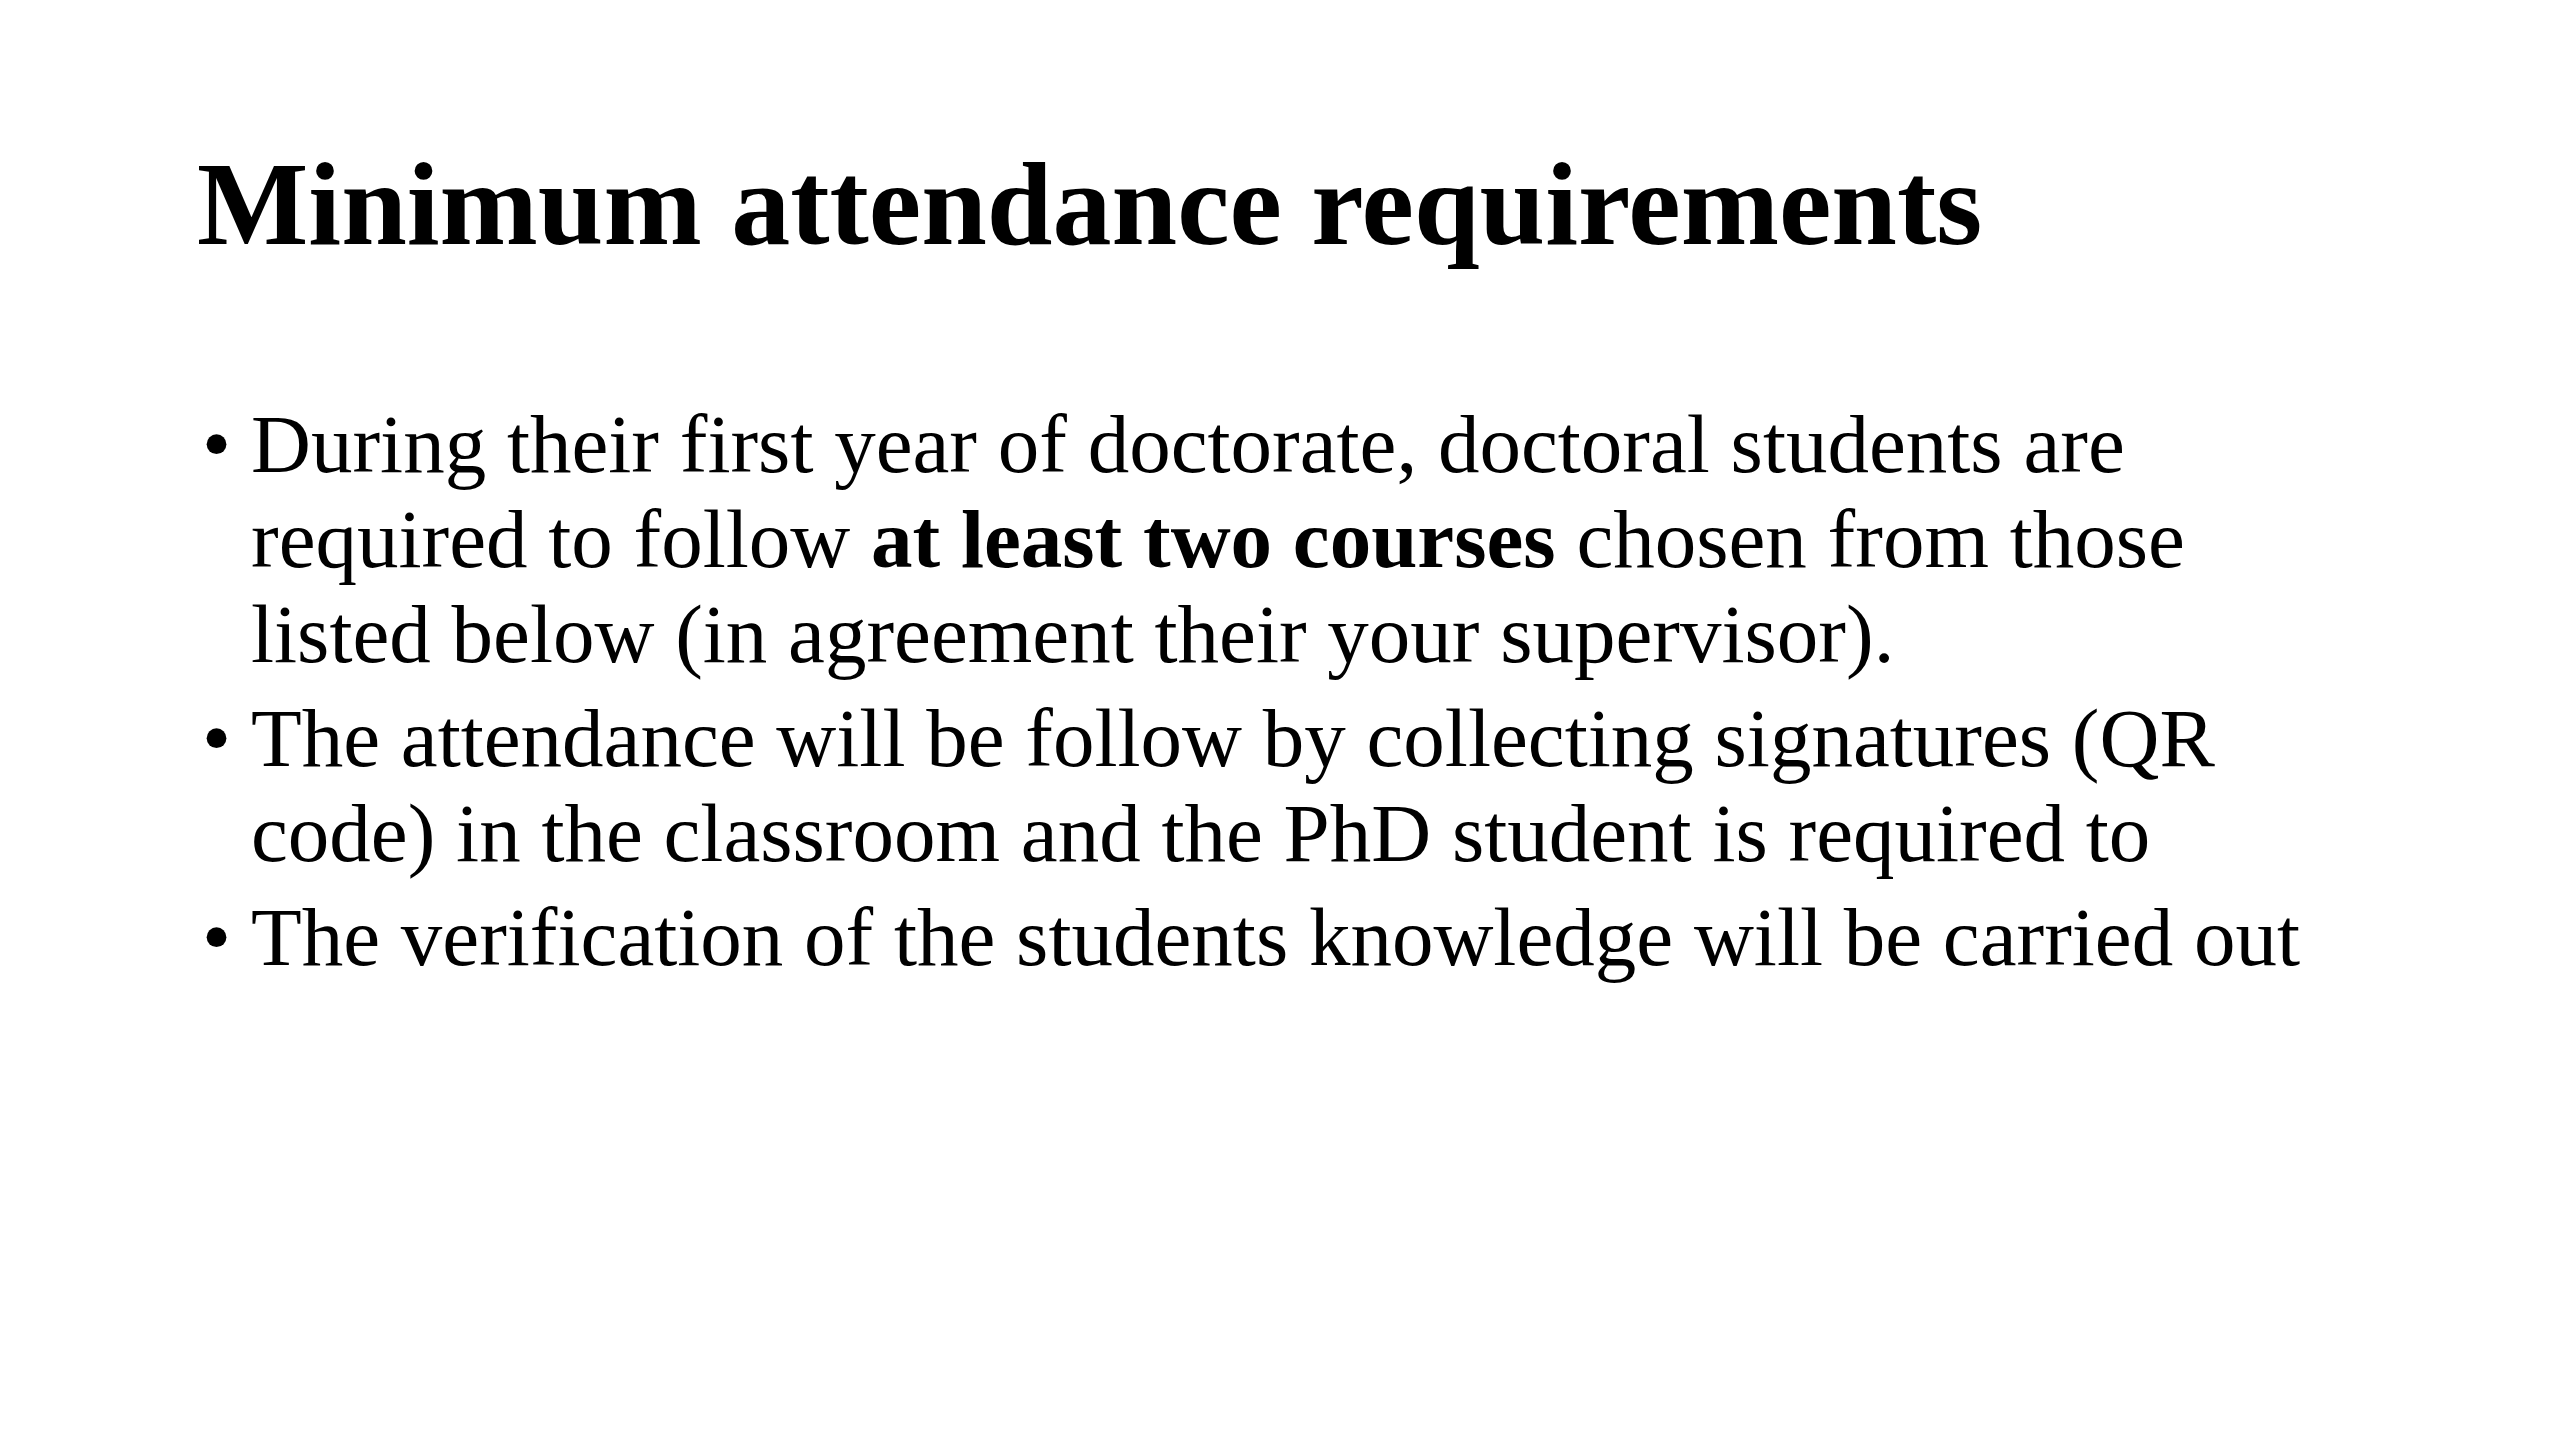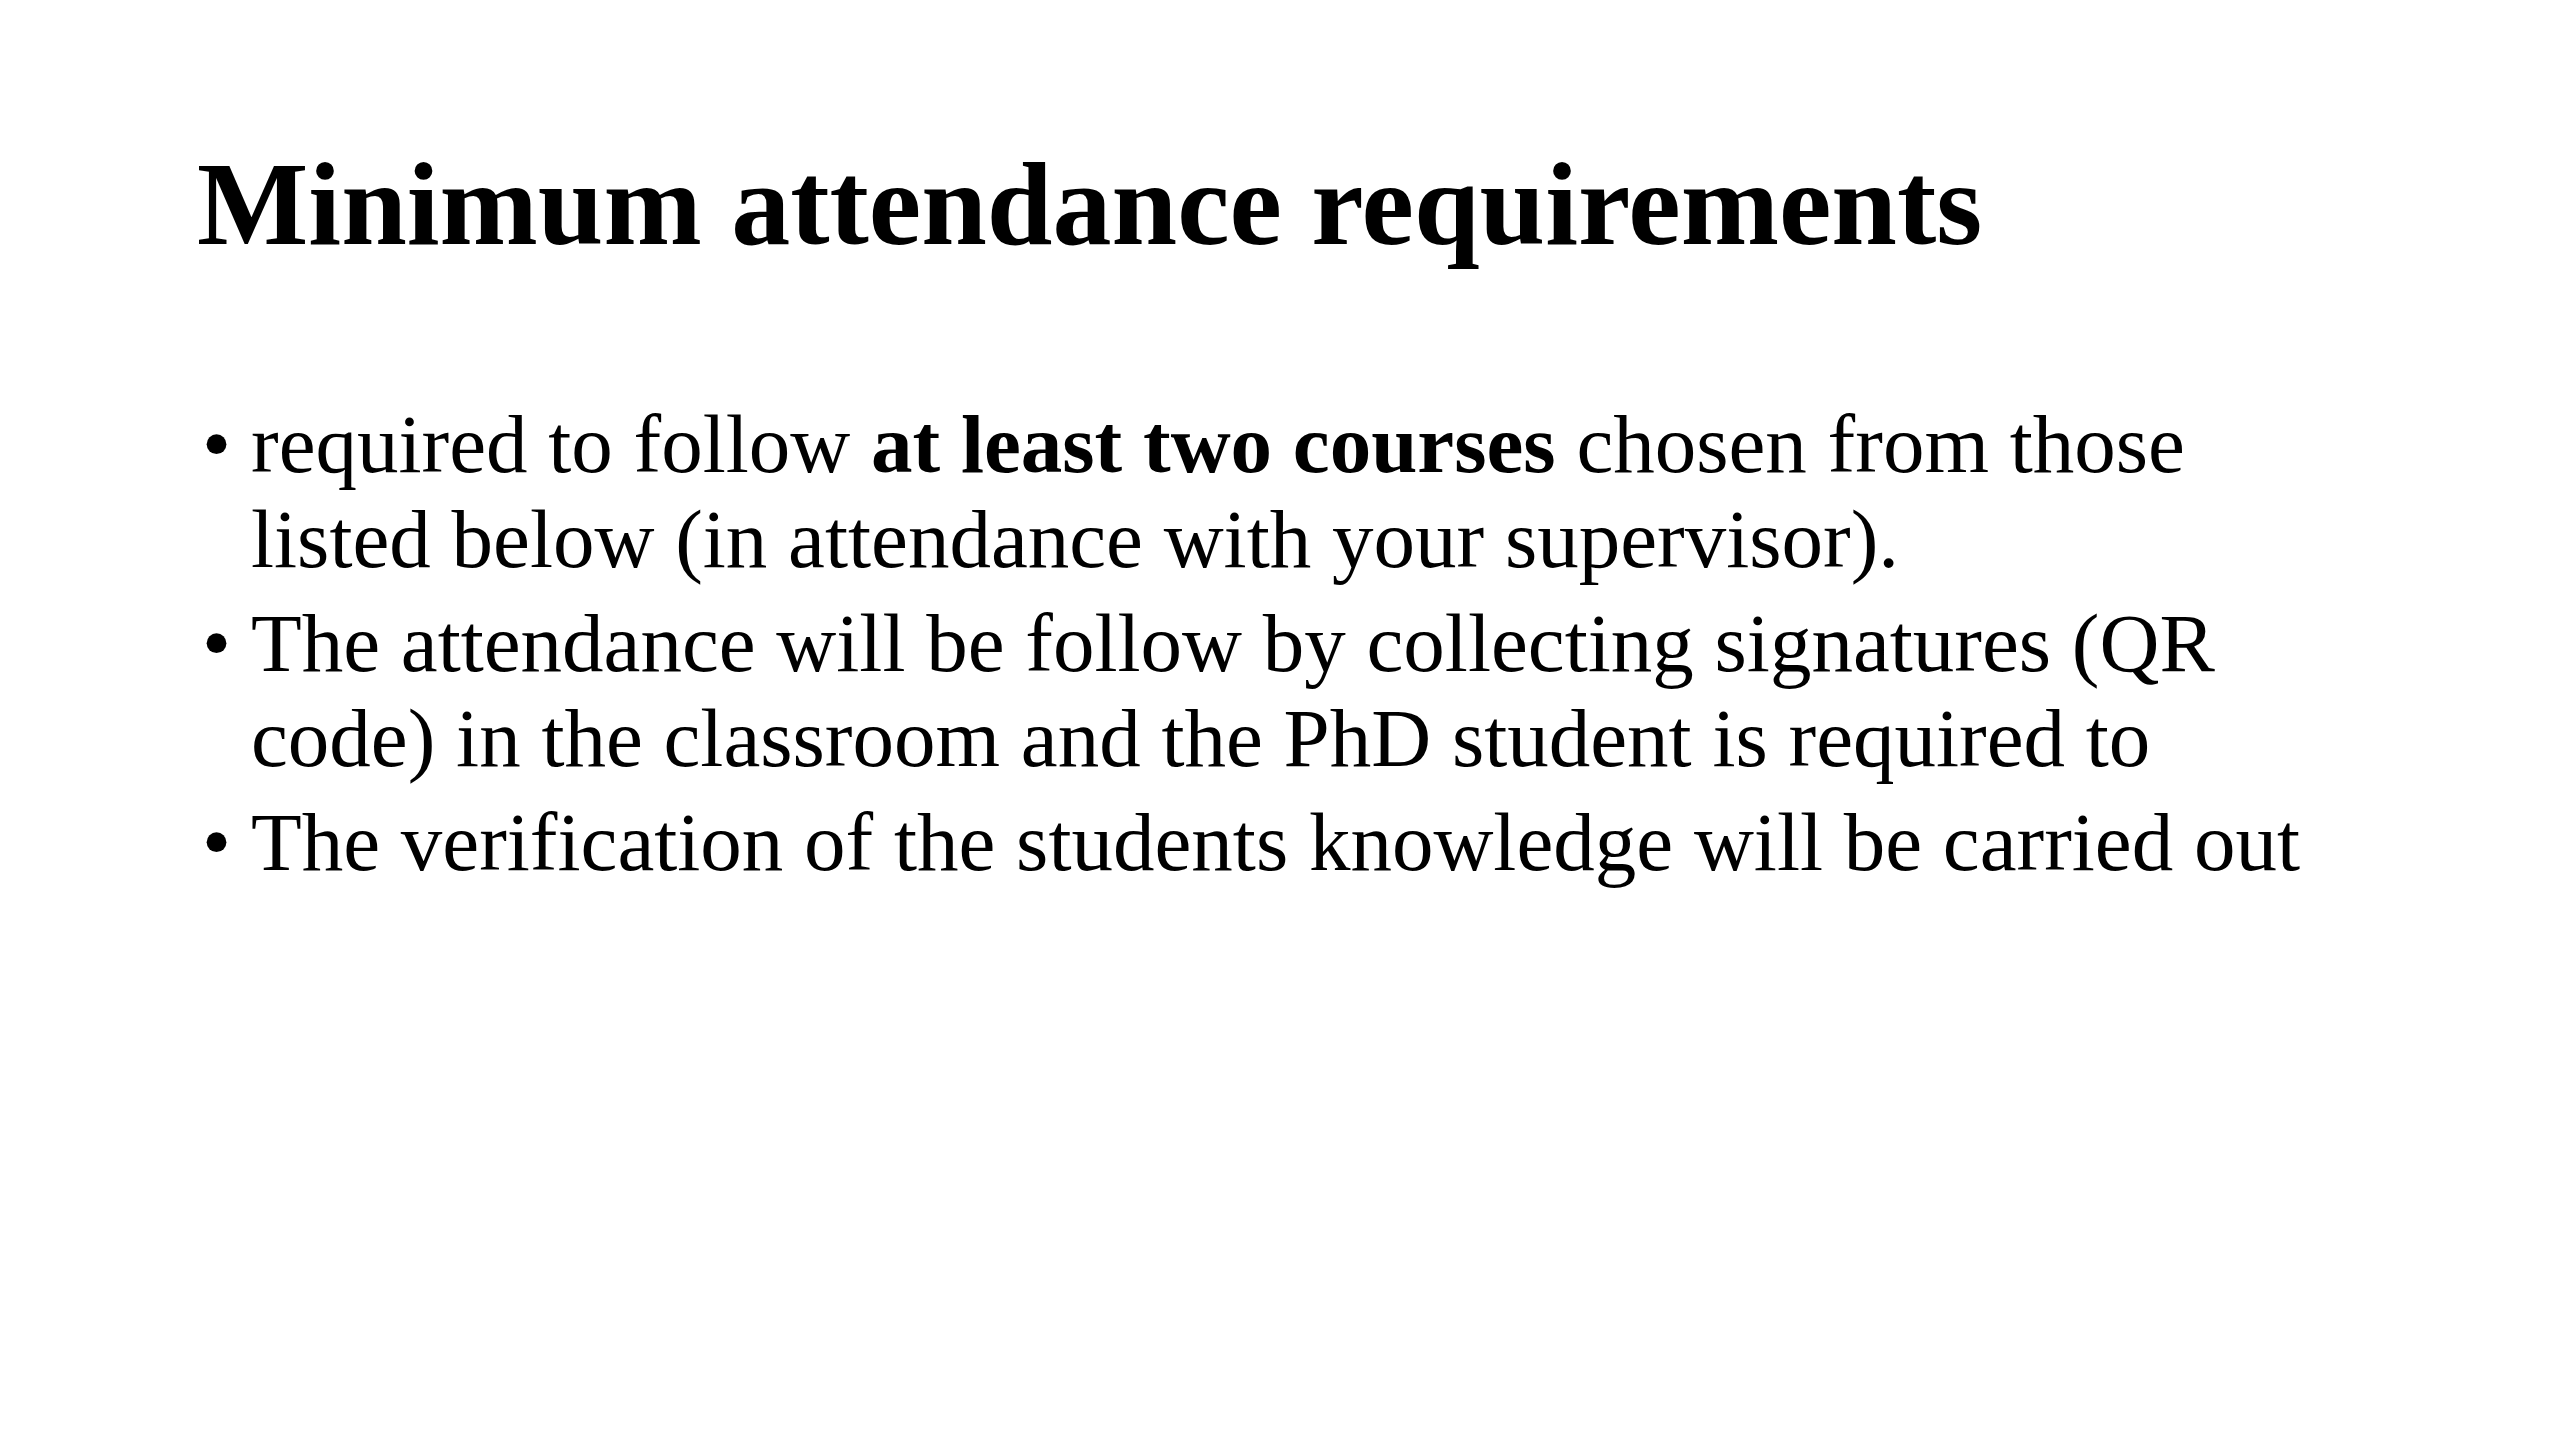--- a/index.html
+++ b/index.html
@@ -56,22 +56,23 @@
   }
 </style>
 </head>
 <body>
 
 <div class="slide" style="background: rgb(255, 255, 255); color: rgb(0, 0, 0); padding-left: 35px;">
   <div class="slide-title">Minimum attendance requirements</div>
   <div class="body-block">
       <div class="para">
         <span class="marker">•</span>
+        <div class="line"><span>During their first year of doctorate, doctoral students are</span></div>
         <div class="line"><span>required to follow </span><span class="run-b run-u">at least two courses </span><span>chosen from those</span></div>
-        <div class="line"><span>listed below (in attendance with your supervisor).</span></div>
+        <div class="line"><span>listed below (in agreement their your supervisor).</span></div>
       </div>
       <div class="para">
         <span class="marker">•</span>
         <div class="line"><span>The attendance will be follow by collecting signatures (QR</span></div>
         <div class="line"><span>code) in the classroom and the PhD student is required to</span></div>
       </div>
       <div class="para">
         <span class="marker">•</span>
         <div class="line"><span>The </span><span class="run-u">verification of the students knowledge </span><span>will be carried out</span></div>
       </div>

